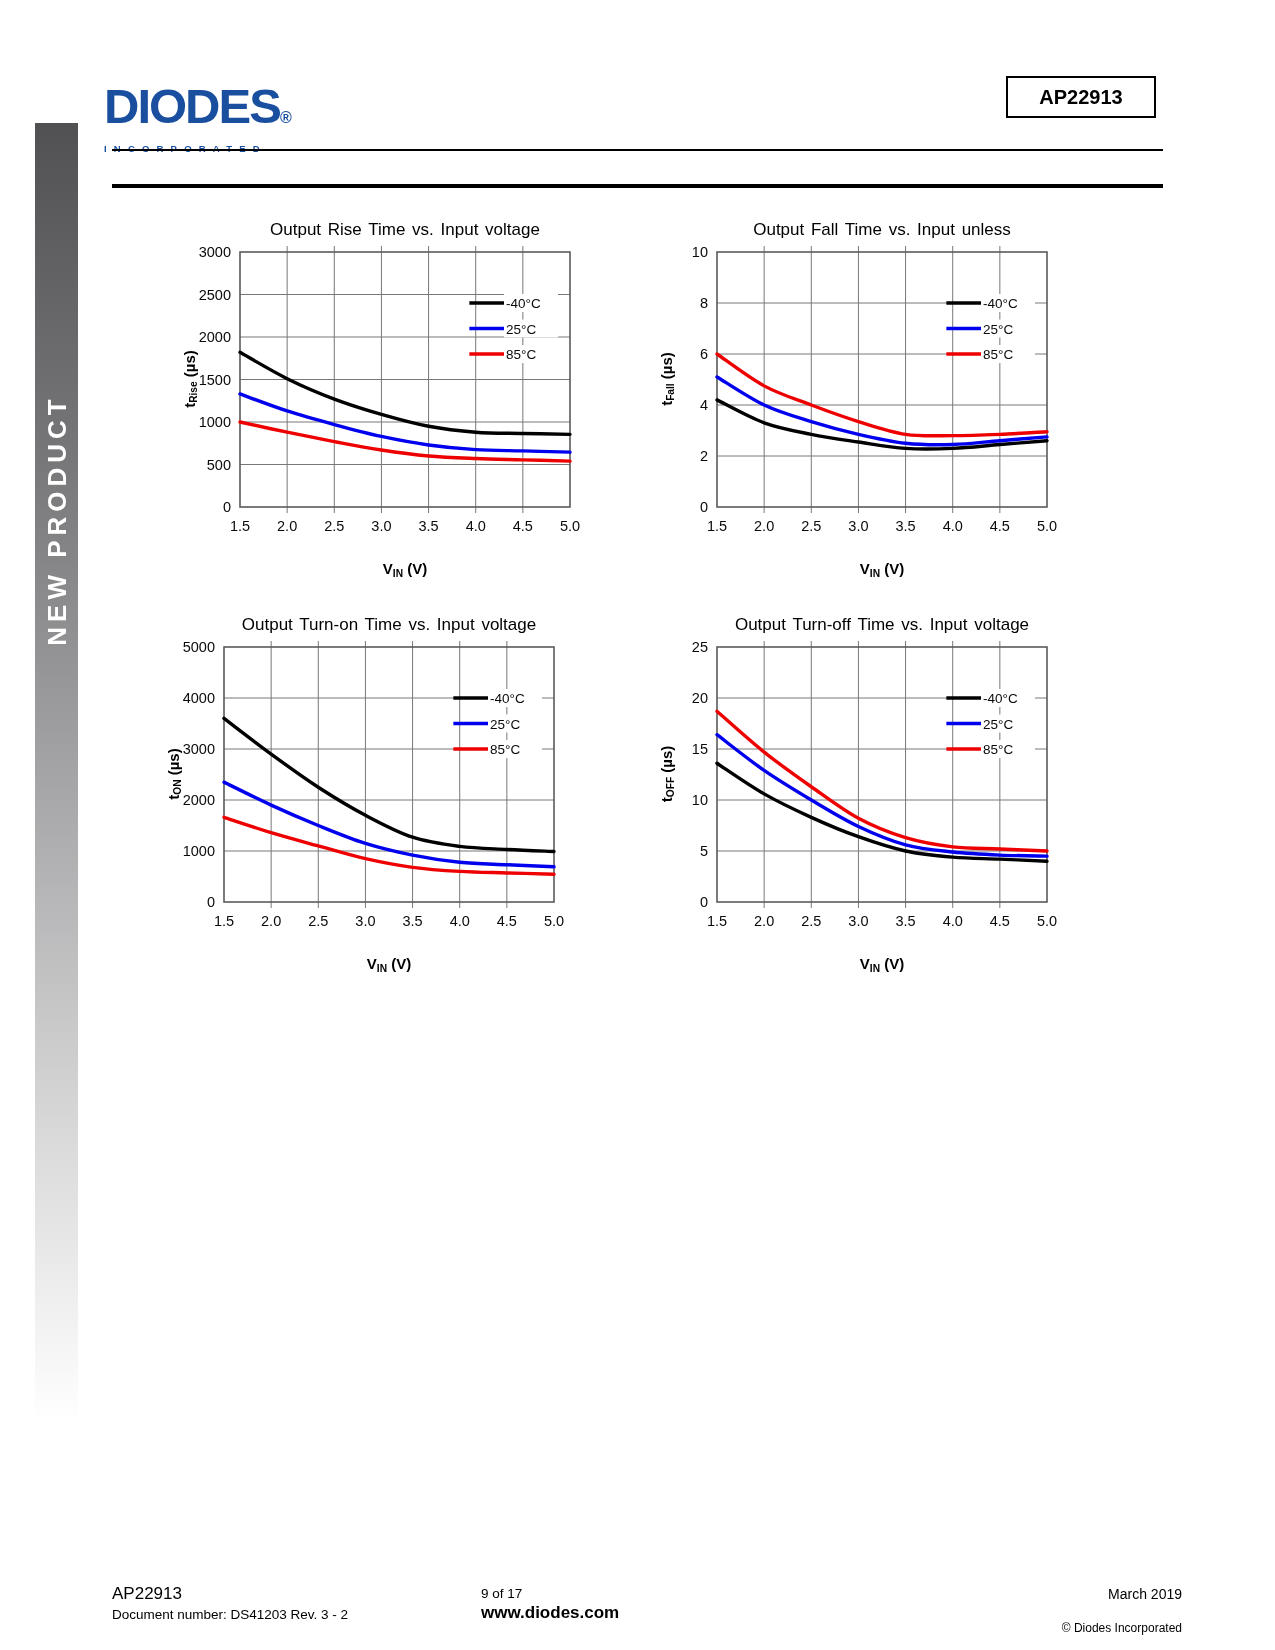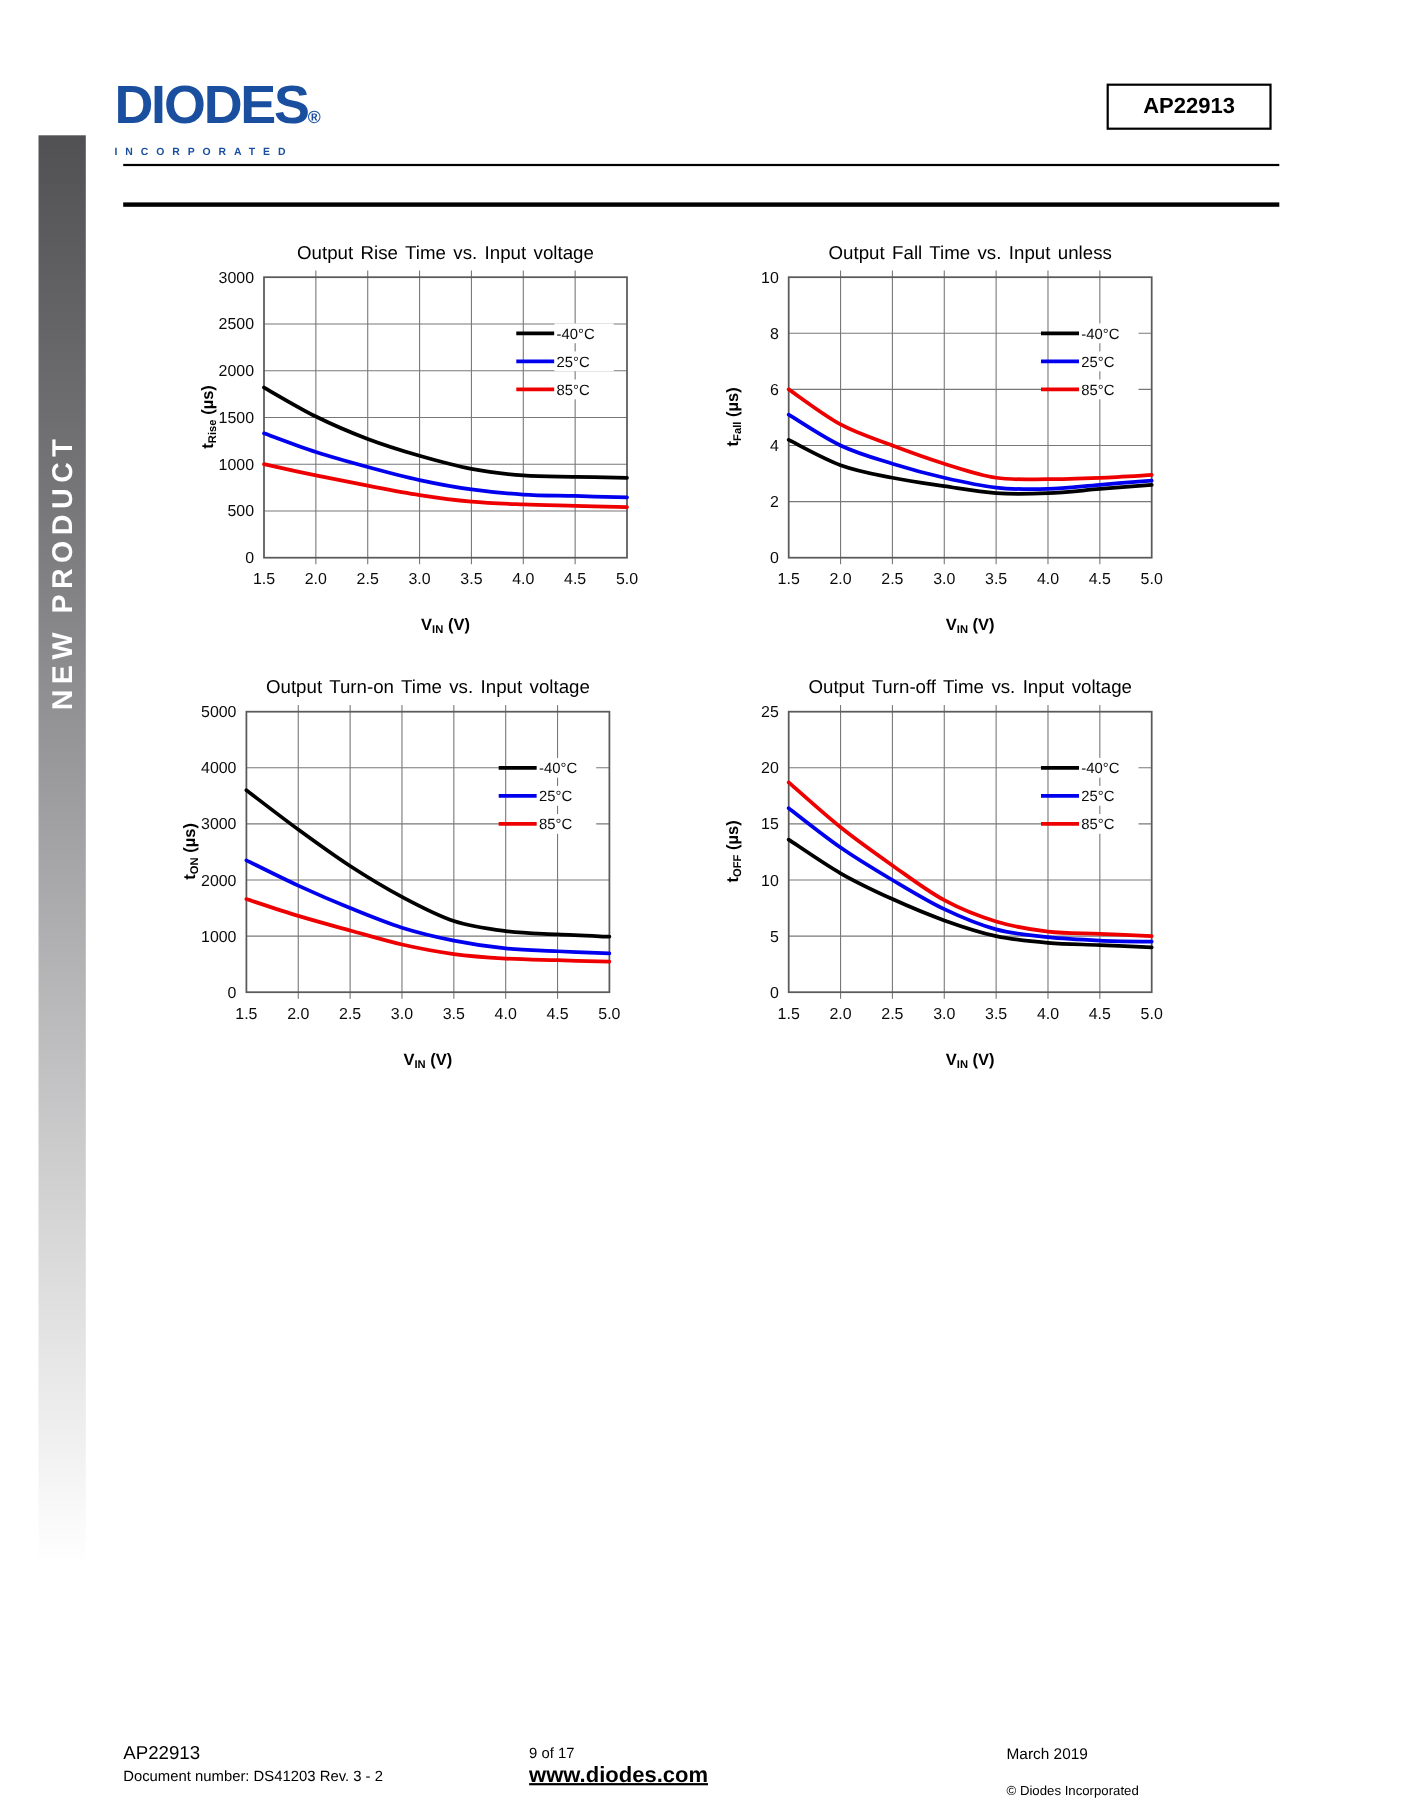--- a/index.html
+++ b/index.html
@@ -6,21 +6,21 @@
   .page{position:relative;width:1275px;height:1650px;background:#fff;overflow:hidden;
         font-family:"Liberation Sans",sans-serif;color:#000;}
 
   
   .np-bar{position:absolute;left:35px;top:123px;width:43px;height:1340px;
           background:linear-gradient(180deg,#515154 0%,#77777a 25%,#a7a7a9 50%,#d8d8d9 75%,#ffffff 97%);}
   .np-text{position:absolute;left:57px;top:520px;transform:translate(-50%,-50%) rotate(-90deg);
            white-space:nowrap;color:#fff;font-weight:bold;font-size:26px;letter-spacing:5px;}
 
   
-  .logo{position:absolute;left:104px;top:72px;}
+  .logo{position:absolute;left:104px;top:82px;}
   .logo-word{font-weight:900;font-size:49px;line-height:48px;letter-spacing:-2px;color:#1a4f9f;
              font-family:"Liberation Sans",sans-serif;}
   .logo-reg{font-size:16px;letter-spacing:0;}
   .logo-sub{font-size:9.5px;font-weight:bold;letter-spacing:7.2px;color:#1a4f9f;margin-top:1px;}
 
   
   .part-box{position:absolute;left:1006px;top:76px;width:146px;height:38px;border:2px solid #000;
             text-align:center;line-height:38px;font-weight:bold;font-size:20px;}
 
   
@@ -44,22 +44,22 @@
   .plotborder{stroke:#5a5a5a;stroke-width:1.6;}
   .ticklabel{font-family:"Liberation Sans",sans-serif;font-size:14.5px;fill:#0a0a0a;}
   .legendlabel{font-family:"Liberation Sans",sans-serif;font-size:13.5px;fill:#0a0a0a;}
 
   
   .footer-left{position:absolute;left:112px;top:1584px;}
   .footer-left .f1{font-size:17px;}
   .footer-left .f2{font-size:13.5px;margin-top:3px;}
   .footer-center{position:absolute;left:481px;top:1586px;width:300px;text-align:left;}
   .footer-center .f1{font-size:13.5px;}
-  .footer-center .f2{font-size:20px;font-weight:bold;margin-top:2px;text-decoration:underline;}
-  .footer-right{position:absolute;left:915px;top:1586px;width:300px;}
+  .footer-center .f2{font-size:17px;font-weight:bold;margin-top:2px;}
+  .footer-right{position:absolute;left:882px;top:1586px;width:300px;text-align:right;}
   .footer-right .f1{font-size:14px;}
   .footer-right .f2{font-size:12px;margin-top:19px;}
 </style>
 </head>
 <body>
 
 <div class="page">
 
   <div class="np-bar"></div>
   <div class="np-text">NEW PRODUCT</div>

